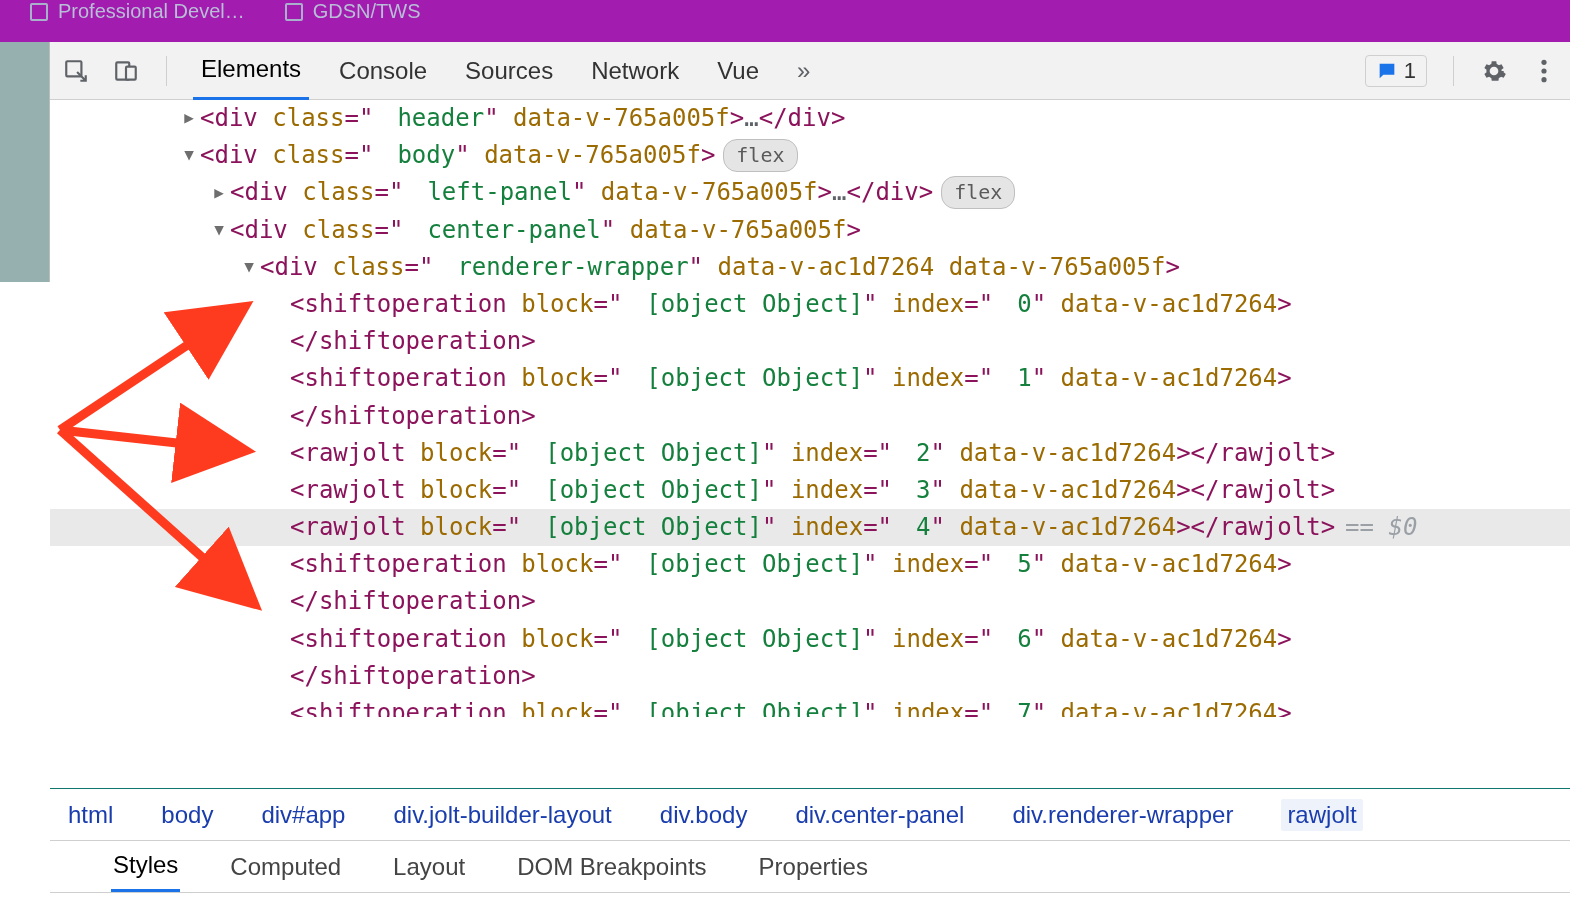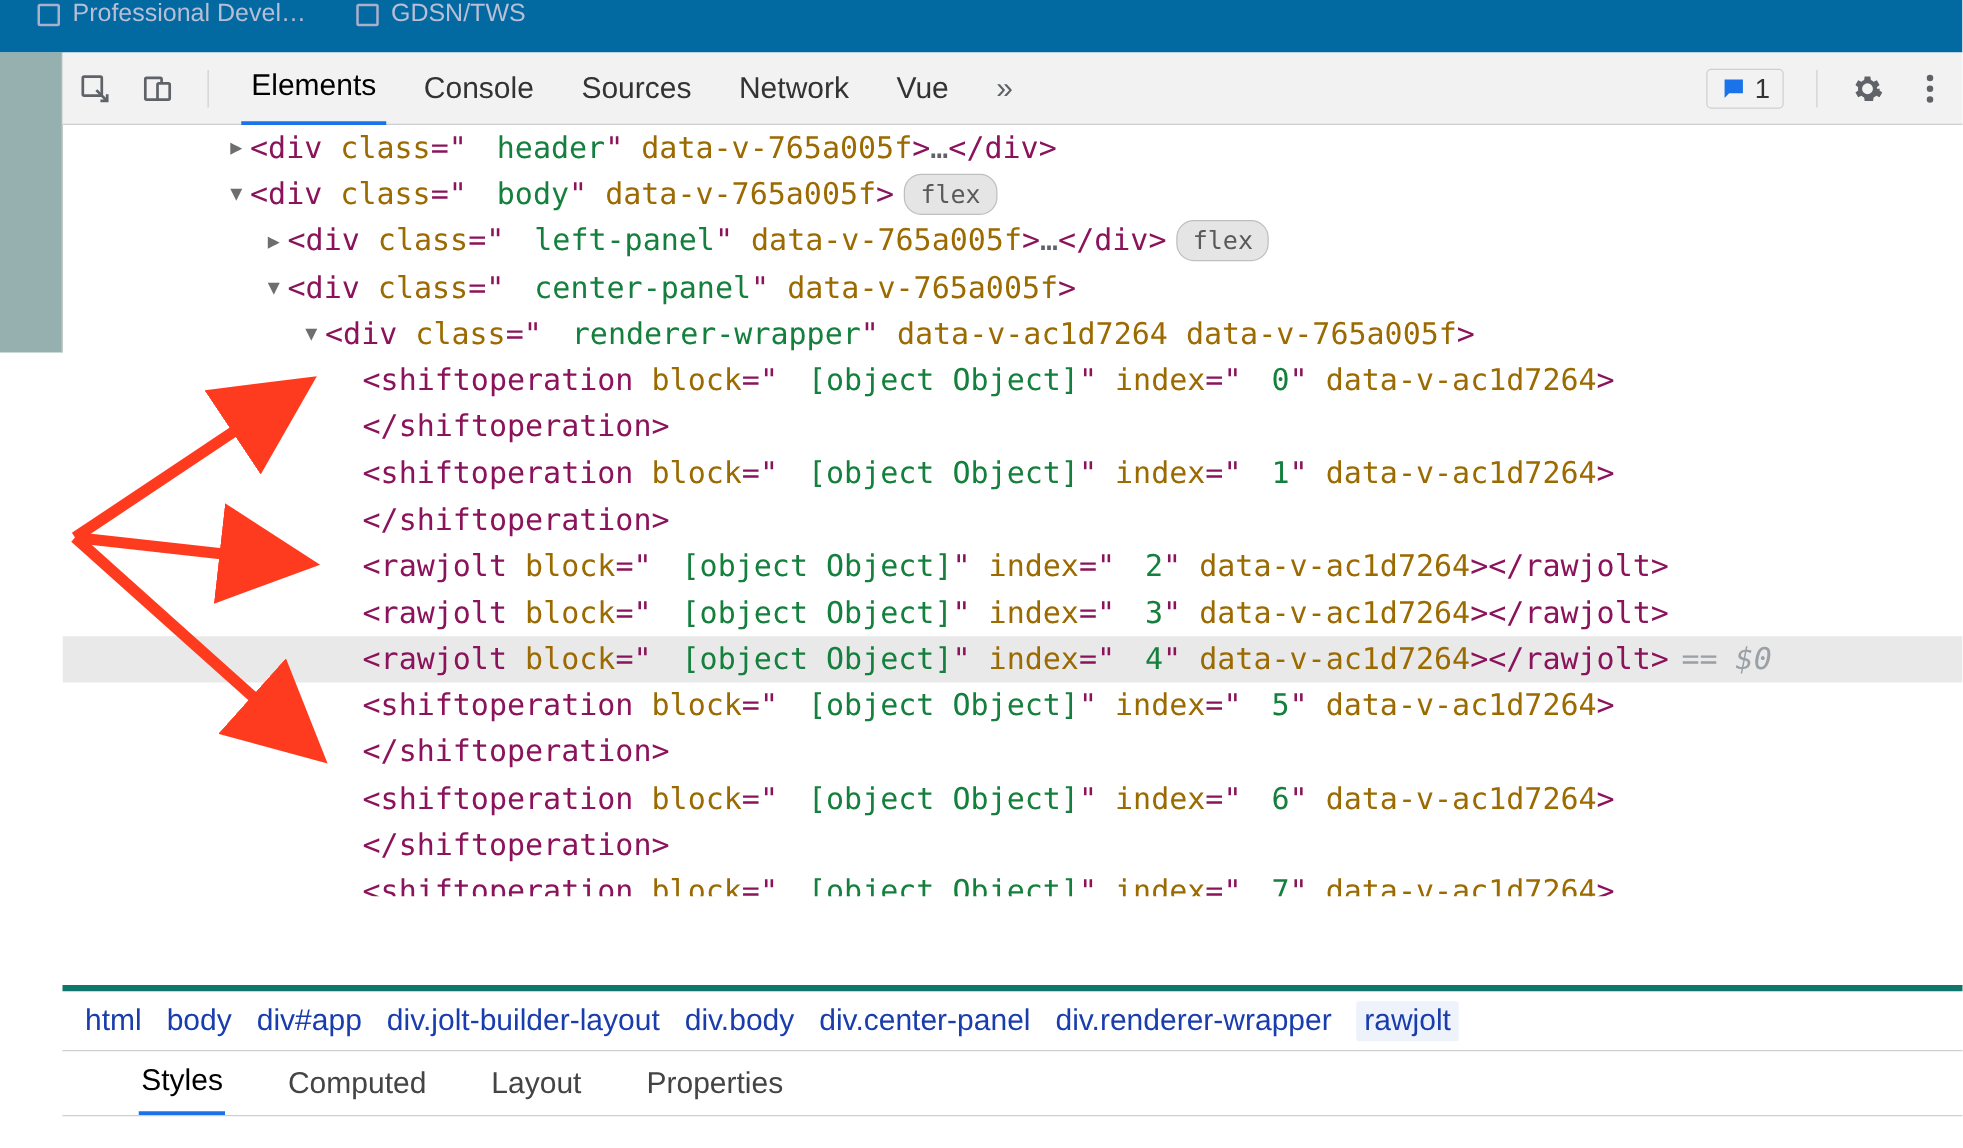--- a/index.html
+++ b/index.html
@@ -8,21 +8,21 @@
     font-family: -apple-system, "Helvetica Neue", Arial, sans-serif;
     font-size: 22px;
     background: #fff;
     width: 1570px;
     height: 918px;
     overflow: hidden;
   }
 
   
   .browser-bar {
-    background: #0369a1;
+    background: #a21caf;
     height: 42px;
     display: flex;
     align-items: flex-start;
     padding-left: 30px;
     gap: 40px;
     color: #b8bed6;
     font-size: 20px;
   }
   .bookmark {
     display: flex;
@@ -179,25 +179,25 @@
     top: 0;
   }
 
   
   .breadcrumb {
     position: absolute;
     left: 50px;
     right: 0;
     bottom: 78px;
     height: 52px;
-    border-top: 5px solid #0f766e;
+    border-top: 1px solid #0f766e;
     display: flex;
     align-items: center;
     padding: 0 18px;
-    gap: 20px;
+    gap: 48px;
     font-size: 24px;
     color: #1a3dae;
     background: #fff;
     overflow: hidden;
   }
   .breadcrumb span { cursor: pointer; }
   .breadcrumb .sel {
     background: #eef3fb;
     padding: 2px 6px;
     color: #1a3dae;
@@ -397,15 +397,16 @@
   <span>div.body</span>
   <span>div.center-panel</span>
   <span>div.renderer-wrapper</span>
   <span class="sel">rawjolt</span>
 </div>
 
 <div class="bottom-tabs">
   <span class="btab active">Styles</span>
   <span class="btab">Computed</span>
   <span class="btab">Layout</span>
+  <span class="btab">DOM Breakpoints</span>
   <span class="btab">Properties</span>
 </div>
 <div class="bottom-strip"></div>
 
 </body></html>

